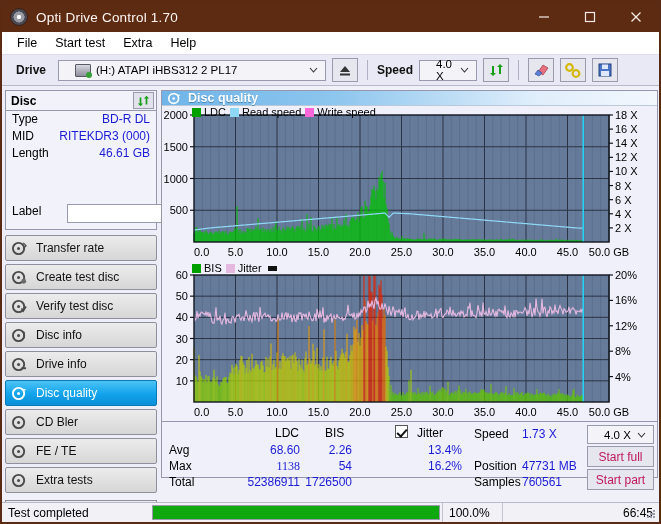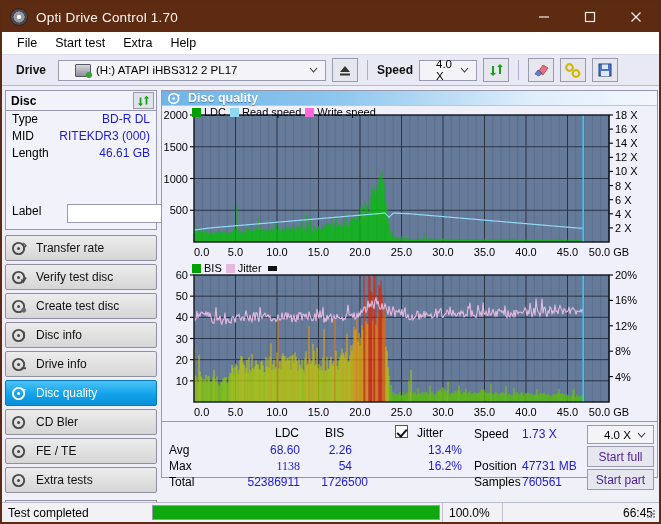--- a/index.html
+++ b/index.html
@@ -199,21 +199,21 @@
     display: inline-block; position: relative; vertical-align: -2px;
   }
   #jitterchk:after {
     content: ""; position: absolute; left: 3px; top: 1px;
     width: 4px; height: 8px; border: solid #111; border-width: 0 2px 2px 0;
     transform: rotate(42deg);
   }
   .rbtn {
     position: absolute; background: #e6e6ef; border: 1px solid #9a9aae;
     display: flex; align-items: center; justify-content: center;
-    font-size: 12px; color: #4c1d95;
+    font-size: 12px; color: #be185d;
   }
 
   
   #statusbar {
     position: absolute; bottom: 0; left: 0; right: 0;
     height: 20px; background: #f1f1f6;
     border-top: 1px solid #b9b9cc;
     display: flex; align-items: center;
     font-size: 12px;
   }
@@ -373,34 +373,34 @@
                 <path d="M12 2 L15 5 L12 8" fill="none" stroke="#4a4a4a" stroke-width="1.3"></path>
               </svg>
           </span>
           <span>Transfer rate</span>
         </div>
         <div class="navitem">
           <span class="ic">
             <svg width="15" height="15" viewBox="0 0 16 16">
                 <circle cx="7" cy="8" r="6" fill="none" stroke="#4a4a4a" stroke-width="2"></circle>
                 <circle cx="7" cy="8" r="1.6" fill="#4a4a4a"></circle>
-                <path d="M10 10 L12 13 L15 8" fill="none" stroke="#4a4a4a" stroke-width="1.6"></path>
+                <circle cx="12.5" cy="12" r="2.6" fill="#6a6a6a"></circle>
               </svg>
           </span>
-          <span>Verify test disc</span>
+          <span>Create test disc</span>
         </div>
         <div class="navitem">
           <span class="ic">
             <svg width="15" height="15" viewBox="0 0 16 16">
                 <circle cx="7" cy="8" r="6" fill="none" stroke="#4a4a4a" stroke-width="2"></circle>
                 <circle cx="7" cy="8" r="1.6" fill="#4a4a4a"></circle>
-                <circle cx="12.5" cy="12" r="2.6" fill="#6a6a6a"></circle>
+                <path d="M10 10 L12 13 L15 8" fill="none" stroke="#4a4a4a" stroke-width="1.6"></path>
               </svg>
           </span>
-          <span>Create test disc</span>
+          <span>Verify test disc</span>
         </div>
         <div class="navitem">
           <span class="ic">
             <svg width="15" height="15" viewBox="0 0 16 16">
                 <circle cx="7" cy="8" r="6" fill="none" stroke="#4a4a4a" stroke-width="2"></circle>
                 <circle cx="7" cy="8" r="1.6" fill="#4a4a4a"></circle>
                 <rect x="12" y="4" width="1.6" height="7" fill="#4a4a4a"></rect>
               </svg>
           </span>
           <span>Disc info</span>
@@ -1477,21 +1477,21 @@
         <div class="cell rlabel" style="left:7px;  top:21px;">Avg</div>
         <div class="cell rlabel" style="left:7px;  top:37px;">Max</div>
         <div class="cell rlabel" style="left:7px;  top:53px;">Total</div>
 
         <div class="cell valtxt" style="left:60px; top:21px; width:78px; text-align:right;">68.60</div>
         <div class="cell valtxt" style="left:60px; top:37px; width:78px; text-align:right;font-family:Liberation Serif, serif;">1138</div>
         <div class="cell valtxt" style="left:60px; top:53px; width:78px; text-align:right;">52386911</div>
 
         <div class="cell valtxt" style="left:120px; top:21px; width:70px; text-align:right;">2.26</div>
         <div class="cell valtxt" style="left:120px; top:37px; width:70px; text-align:right;">54</div>
-        <div class="cell valtxt" style="left:136px; top:53px; width:70px; text-align:right;">1726500</div>
+        <div class="cell valtxt" style="left:120px; top:53px; width:70px; text-align:right;">1726500</div>
 
         <div class="cell" style="left:233px; top:3px;"><span id="jitterchk"></span></div>
         <div class="cell hdrtxt" style="left:255px; top:4px;">Jitter</div>
         <div class="cell valtxt" style="left:230px; top:21px; width:70px; text-align:right;">13.4%</div>
         <div class="cell valtxt" style="left:230px; top:37px; width:70px; text-align:right;">16.2%</div>
 
         <div class="cell rlabel" style="left:312px; top:5px;">Speed</div>
         <div class="cell rlabel" style="left:312px; top:37px;">Position</div>
         <div class="cell rlabel" style="left:312px; top:53px;">Samples</div>
 

